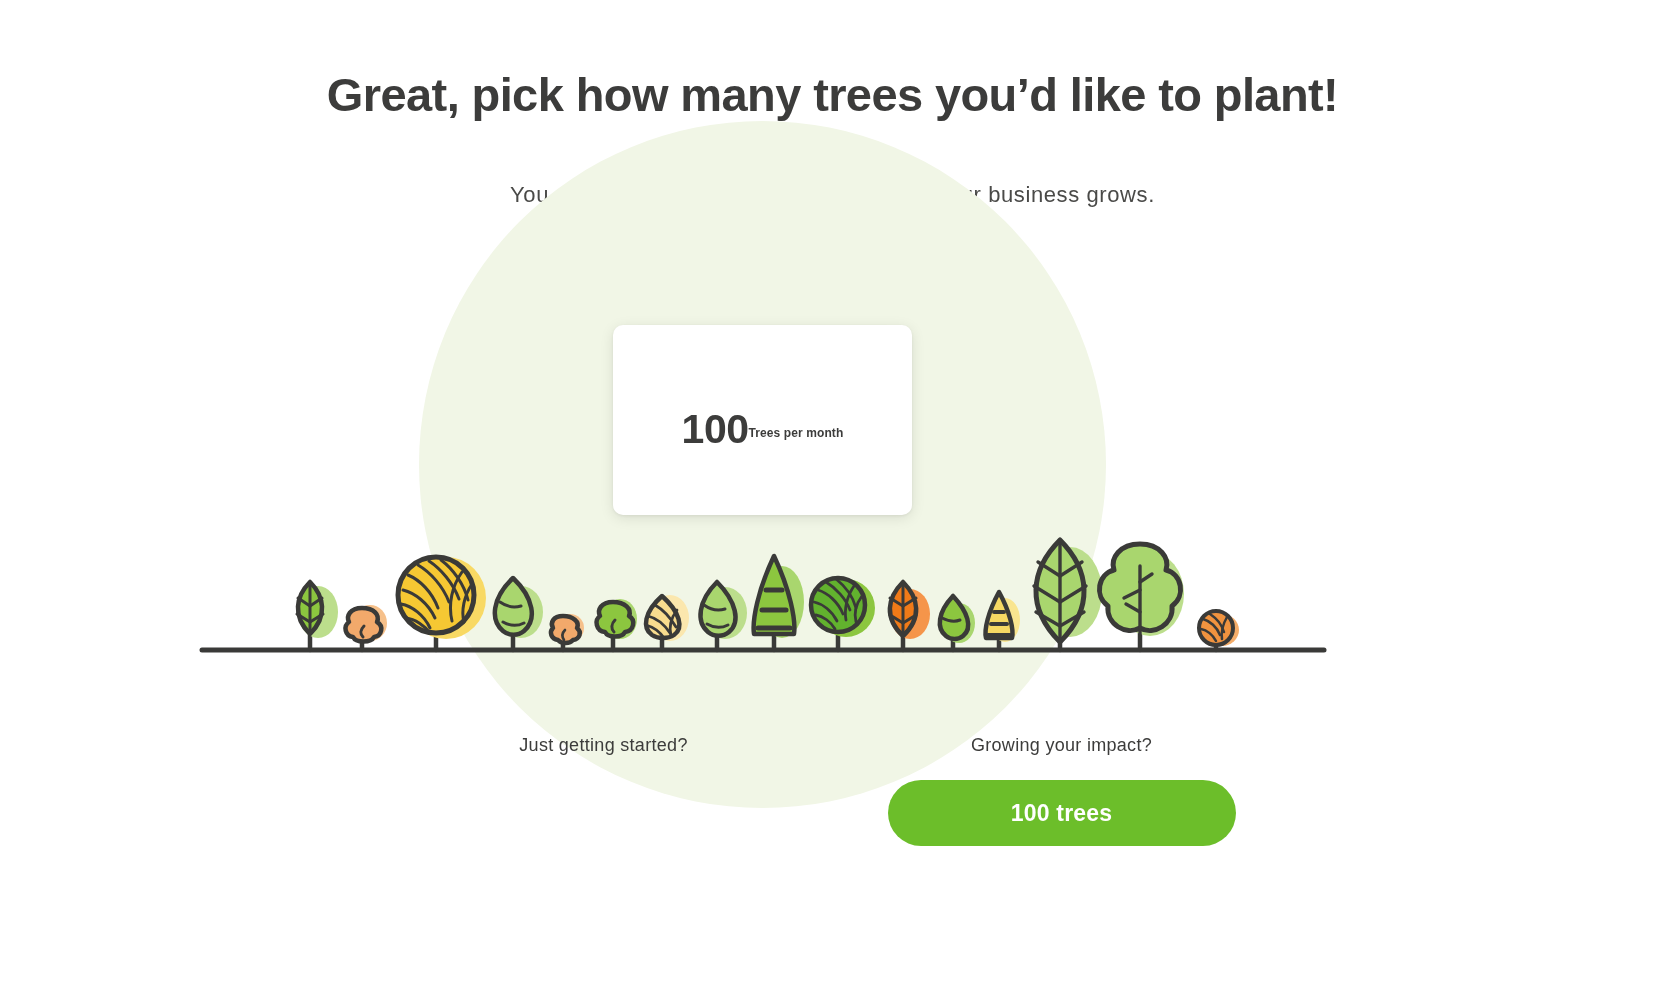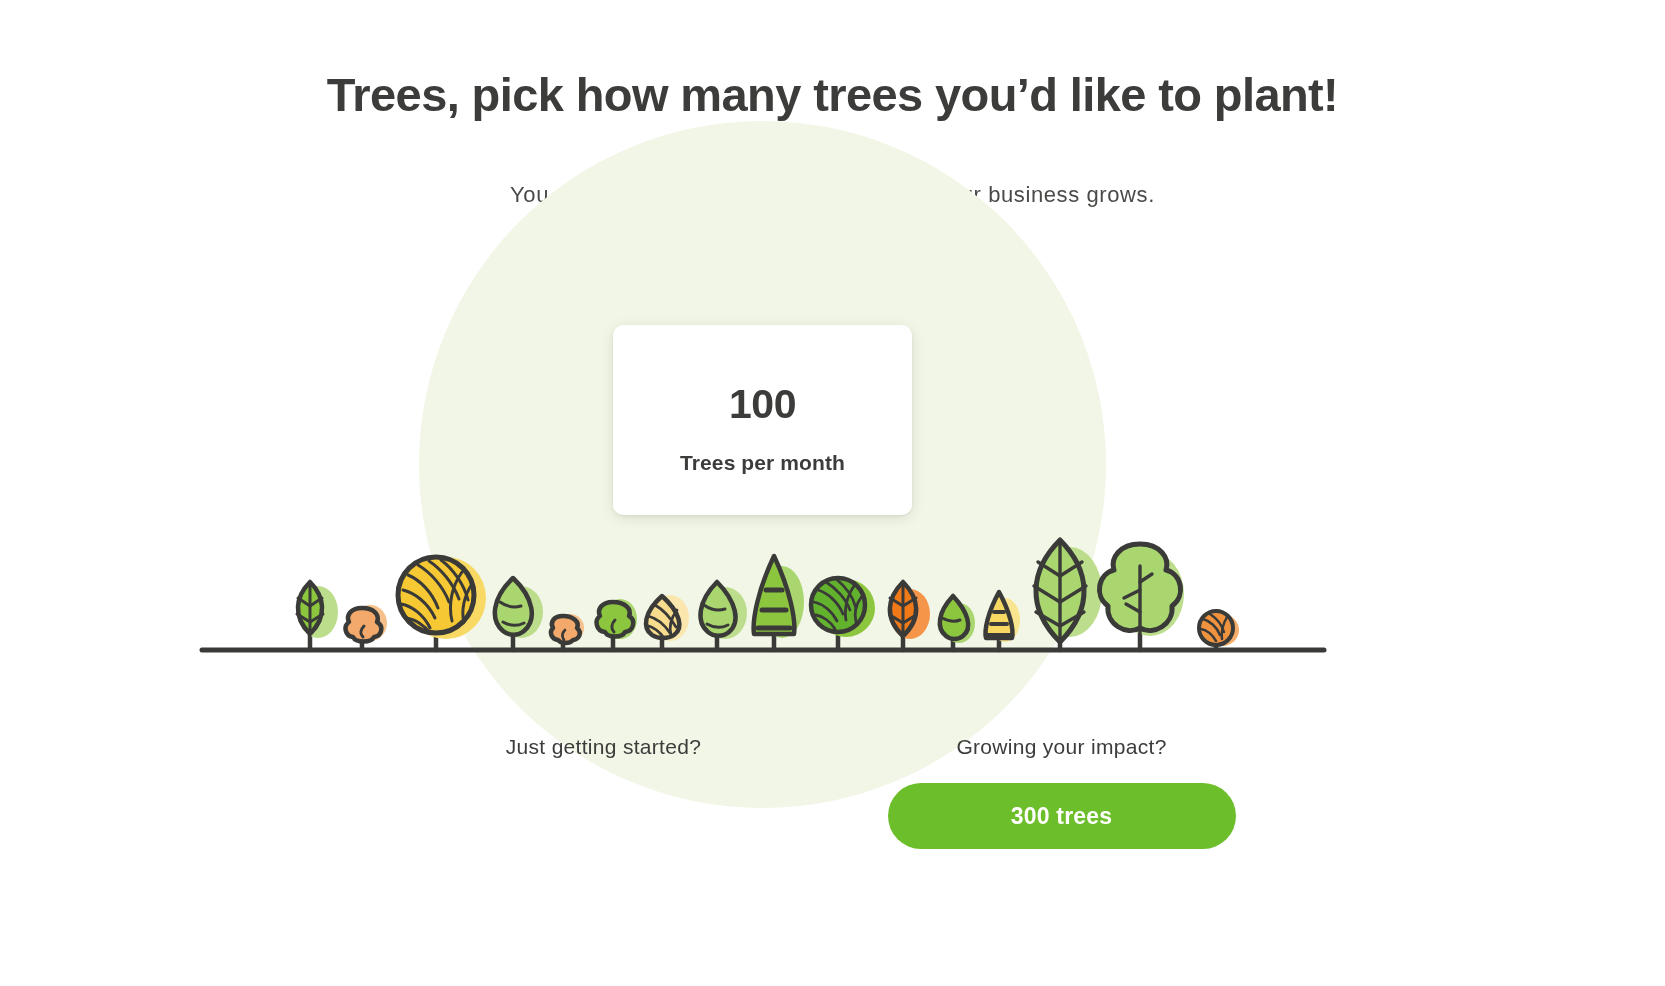--- a/index.html
+++ b/index.html
@@ -45,72 +45,72 @@
   
   .counter-card{
     position:absolute;
     left:613px;top:325px;
     width:299px;height:190px;
     background:#ffffff;
     border-radius:10px;
     box-shadow:0 3px 14px rgba(0,0,0,.10), 0 1px 3px rgba(0,0,0,.06);
     z-index:3;
     display:flex;
-    flex-direction:column;
+    flex-direction:row;
     align-items:center;
     justify-content:center;
   }
   .counter-value{
     font-size:41px;font-weight:bold;color:#3c3c3b;
     letter-spacing:-0.5px;line-height:1;
     margin-top:18px;
   }
   .counter-label{
-    font-size:21px;font-weight:bold;color:#3c3c3b;
+    font-size:12px;font-weight:bold;color:#3c3c3b;
     margin-top:26px;letter-spacing:.1px;
   }
 
   
   .forest{
     position:absolute;left:0;top:520px;width:1665px;height:145px;
     z-index:2;
   }
 
   
   .options{
     position:absolute;left:0;top:735px;width:1665px;
     display:flex;justify-content:center;gap:110px;
     z-index:4;
   }
   .option{
     width:348px;
     display:flex;flex-direction:column;align-items:center;
   }
   .option-label{
-    font-size:21px;font-weight:400;color:#3c3c3b;
+    font-size:18px;font-weight:400;color:#3c3c3b;
     letter-spacing:.3px;margin-bottom:24px;
   }
   .option-button{
     width:348px;height:66px;
     border:none;border-radius:33px;
     background:#6cbe2a;
     color:#ffffff;
     font-family:"Liberation Sans", sans-serif;
     font-size:23px;font-weight:bold;
     letter-spacing:.2px;
     cursor:pointer;
     display:flex;align-items:center;justify-content:center;
   }
 </style>
 </head>
 <body>
 
 <div class="stage">
 
-  <h1 class="headline">Trees, pick how many trees you’d like to plant!</h1>
+  <h1 class="headline">Great, pick how many trees you’d like to plant!</h1>
   <p class="subhead">You can change this number any time as your business grows.</p>
 
   <div class="halo"></div>
 
   <div class="counter-card">
     <div class="counter-value">100</div>
     <div class="counter-label">Trees per month</div>
   </div>
 
   <div class="forest">
@@ -323,17 +323,17 @@
 
   <div class="options">
 
     <div class="option">
       <div class="option-label">Just getting started?</div>
     </div>
 
 
     <div class="option">
       <div class="option-label">Growing your impact?</div>
-      <button class="option-button">300 trees</button>
+      <button class="option-button">100 trees</button>
     </div>
 
   </div>
 </div>
 
 </body></html>

